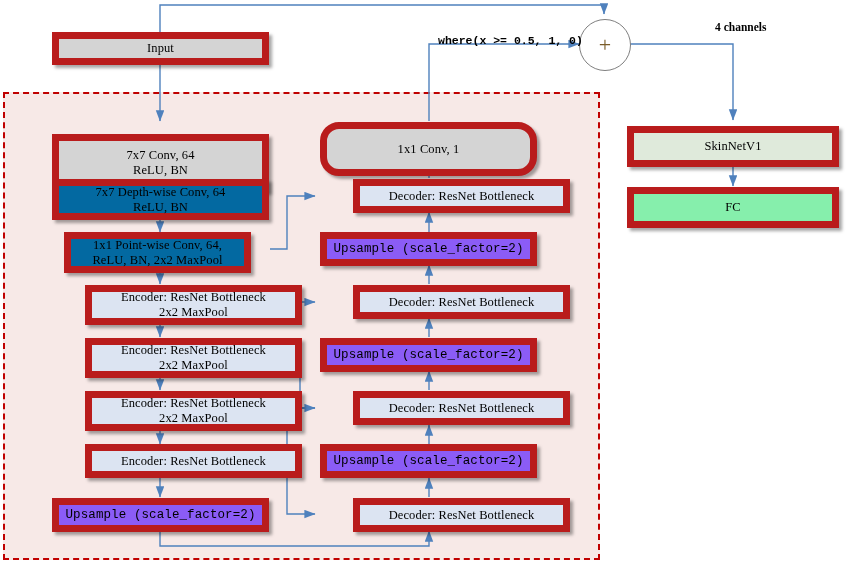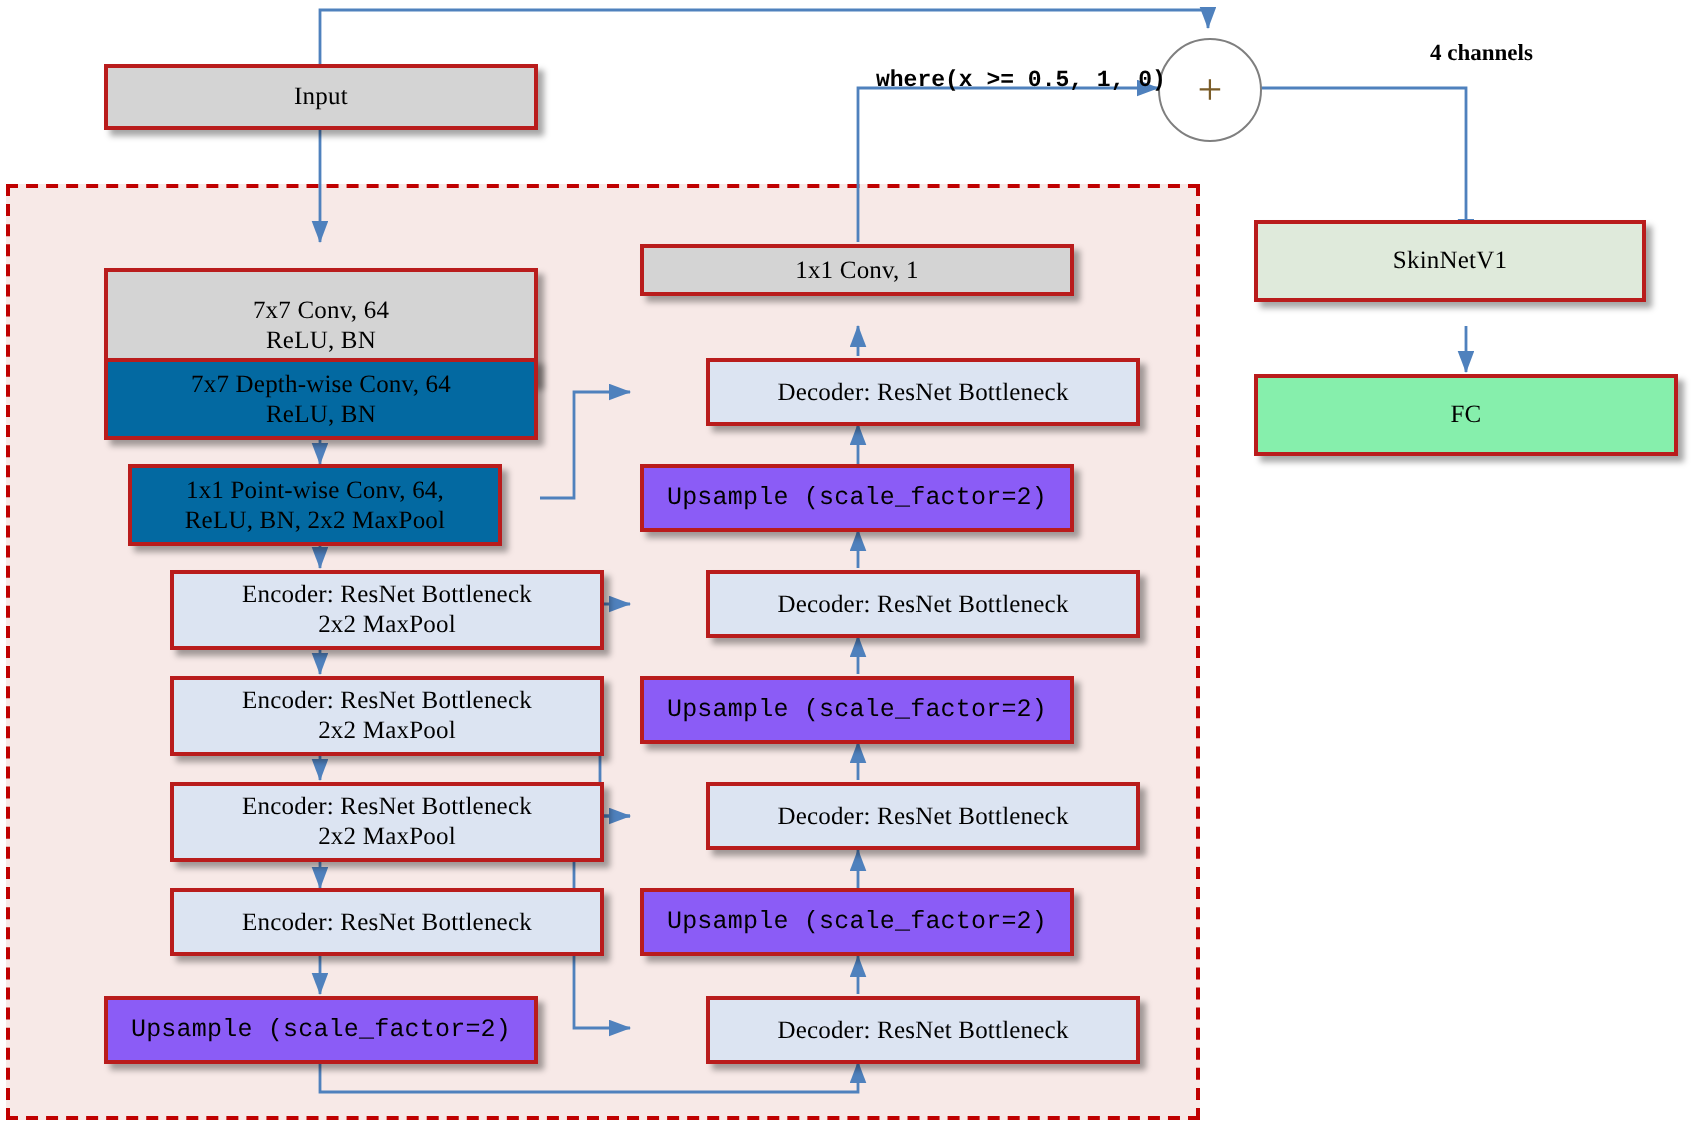--- a/index.html
+++ b/index.html
@@ -13,21 +13,21 @@
   .dashed-region{
     position:absolute;
     background:#f7e9e7;
     border:2px dashed #c00000;
     box-sizing:border-box;
   }
 
   .node{
     position:absolute;
     box-sizing:border-box;
-    border:2px solid #b91c1c;
+    border:7px solid #b91c1c;
     display:flex;align-items:center;justify-content:center;
     text-align:center;
     font-size:12.5px;
     line-height:15px;
     color:#000000;
     box-shadow:3px 3px 3px rgba(0,0,0,0.35);
     letter-spacing:0.1px;
     padding:0 4px;
     white-space:pre-line;
   }
@@ -129,39 +129,39 @@
   <div class="node n-blue" style="left:52px;top:338px;width:217px;height:40px;">Encoder: ResNet Bottleneck
 2x2 MaxPool</div>
 
   <div class="node n-blue" style="left:52px;top:391px;width:217px;height:40px;">Encoder: ResNet Bottleneck
 2x2 MaxPool</div>
 
   <div class="node n-blue" style="left:52px;top:444px;width:217px;height:34px;">Encoder: ResNet Bottleneck</div>
 
   <div class="node n-peach" style="left:52px;top:498px;width:217px;height:34px;">Upsample (scale_factor=2)</div>
 
-  <div class="node n-gray" style="left:320px;top:122px;width:217px;height:26px;">1x1 Conv, 1</div>
+  <div class="node n-gray" style="left:320px;top:122px;width:217px;height:54px;border-radius:19px;">1x1 Conv, 1</div>
 
   <div class="node n-blue" style="left:320px;top:179px;width:217px;height:34px;">Decoder: ResNet Bottleneck</div>
 
   <div class="node n-peach" style="left:320px;top:232px;width:217px;height:34px;">Upsample (scale_factor=2)</div>
 
   <div class="node n-blue" style="left:320px;top:285px;width:217px;height:34px;">Decoder: ResNet Bottleneck</div>
 
   <div class="node n-peach" style="left:320px;top:338px;width:217px;height:34px;">Upsample (scale_factor=2)</div>
 
   <div class="node n-blue" style="left:320px;top:391px;width:217px;height:34px;">Decoder: ResNet Bottleneck</div>
 
   <div class="node n-peach" style="left:320px;top:444px;width:217px;height:34px;">Upsample (scale_factor=2)</div>
 
   <div class="node n-blue" style="left:320px;top:498px;width:217px;height:34px;">Decoder: ResNet Bottleneck</div>
 
   <div class="sum-node" style="left:579px;top:19px;width:50px;height:50px;">+</div>
 
-  <div class="node n-green" style="left:627px;top:110px;width:196px;height:41px;">SkinNetV1</div>
+  <div class="node n-green" style="left:627px;top:126px;width:212px;height:41px;">SkinNetV1</div>
 
   <div class="node n-yellow" style="left:627px;top:187px;width:212px;height:41px;">FC</div>
 
   <div class="wire-label" style="left:438px;top:34px;font-family:Liberation Mono, monospace;">where(x &gt;= 0.5, 1, 0)</div>
 
   <div class="wire-label" style="left:682px;top:21px;margin-left:33px;">4 channels</div>
 
 </div>
 
 </body></html>

